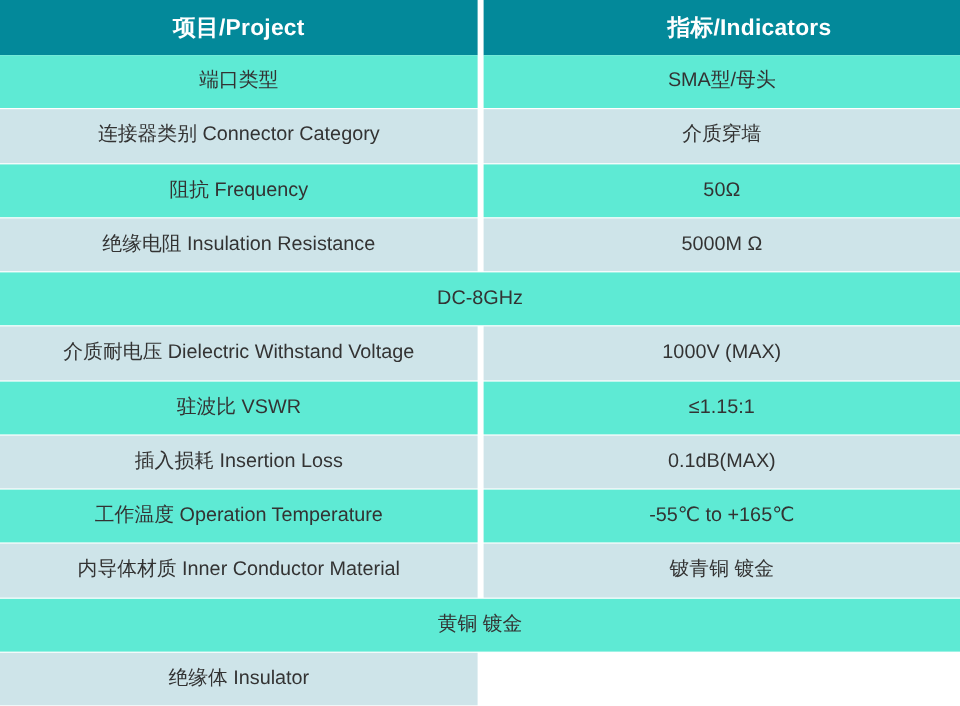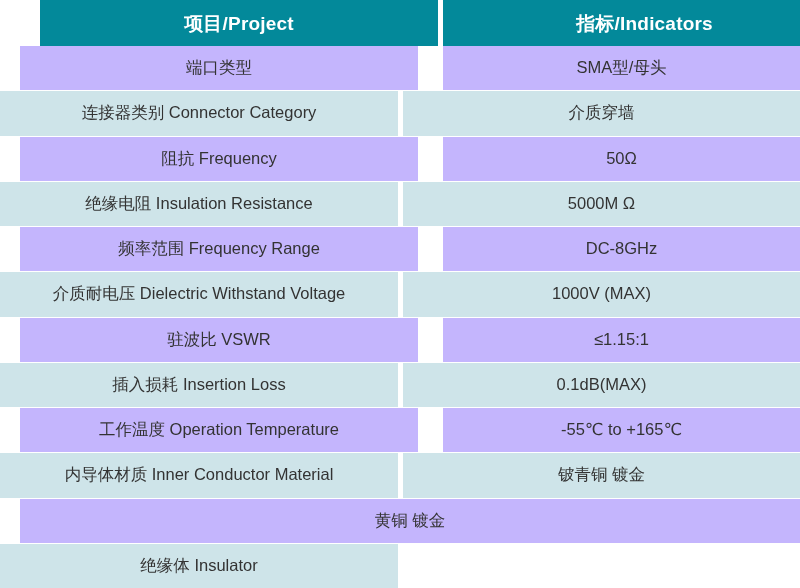--- a/index.html
+++ b/index.html
@@ -34,21 +34,21 @@
     background: #03899A;
     color: #ffffff;
     font-size: 19px;
     font-weight: bold;
     display: flex;
     align-items: center;
     justify-content: center;
     letter-spacing: 0.2px;
     line-height: 1;
   }
-  .hcell.col-project   { flex: 0 0 398px; margin-left: 40px; }
+  .hcell.col-project   { flex: 0 0 398px; }
   .hcell.col-indicator { flex: 1 1 auto; padding-left: 46px; }
 
   
   .spec-body {
     display: flex;
     flex-direction: column;
     flex: 1 1 auto;
     row-gap: 1px;
   }
   .spec-row {
@@ -65,21 +65,21 @@
     color: #333333;
     line-height: 1.2;
     text-align: center;
     padding: 0 6px;
     box-sizing: border-box;
     white-space: nowrap;
   }
   .cell.col-project   { flex: 0 0 398px; }
   .cell.col-indicator { flex: 1 1 auto; }
 
-  .spec-row.shade-light .cell { background: #c4b5fd; margin-left: 20px; }
+  .spec-row.shade-light .cell { background: #5eead4; }
   .spec-row.shade-tint  .cell { background: #CEE4E9; }
 </style>
 </head>
 <body>
 
 <div class="spec-table">
 
   <div class="spec-header">
     <div class="hcell col-project">项目/Project</div>
     <div class="hcell col-indicator">指标/Indicators</div>
@@ -101,21 +101,20 @@
       <div class="cell col-project">阻抗 Frequency</div>
       <div class="cell col-indicator">50Ω</div>
     </div>
 
     <div class="spec-row shade-tint">
       <div class="cell col-project">绝缘电阻 Insulation Resistance</div>
       <div class="cell col-indicator">5000M Ω</div>
     </div>
 
     <div class="spec-row shade-light">
-      <div class="cell col-project">频率范围 Frequency Range</div>
       <div class="cell col-indicator">DC-8GHz</div>
     </div>
 
     <div class="spec-row shade-tint">
       <div class="cell col-project">介质耐电压 Dielectric Withstand Voltage</div>
       <div class="cell col-indicator">1000V (MAX)</div>
     </div>
 
     <div class="spec-row shade-light">
       <div class="cell col-project">驻波比 VSWR</div>

